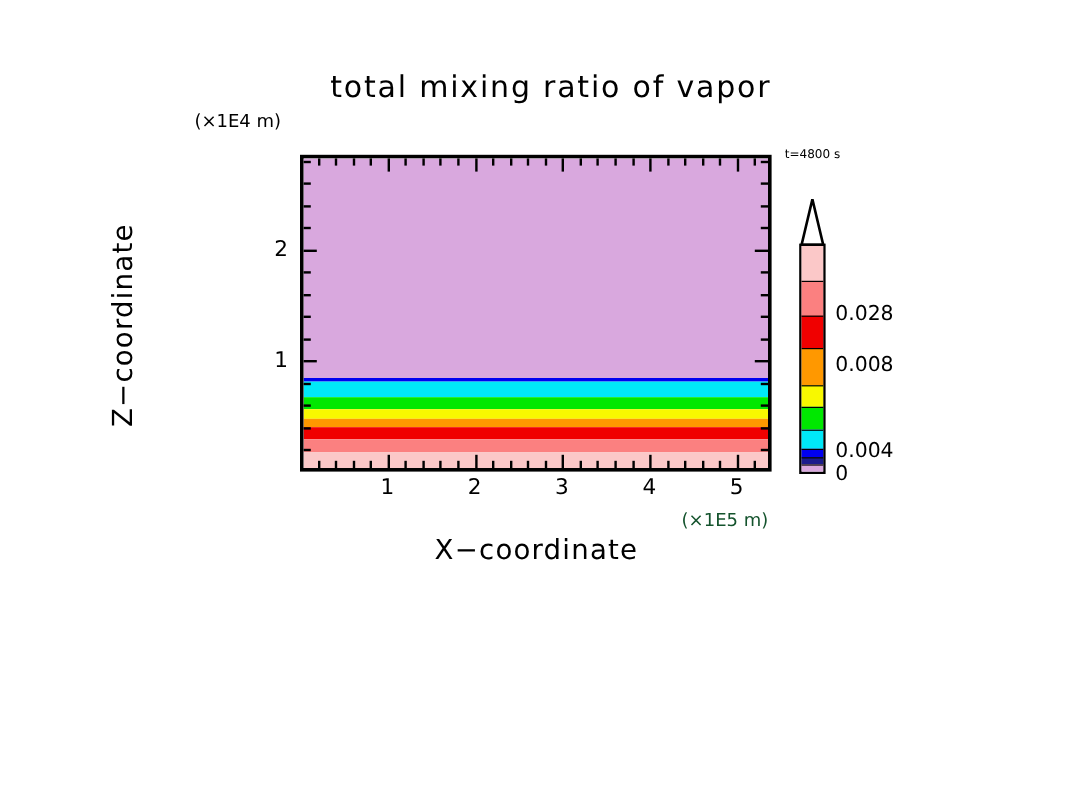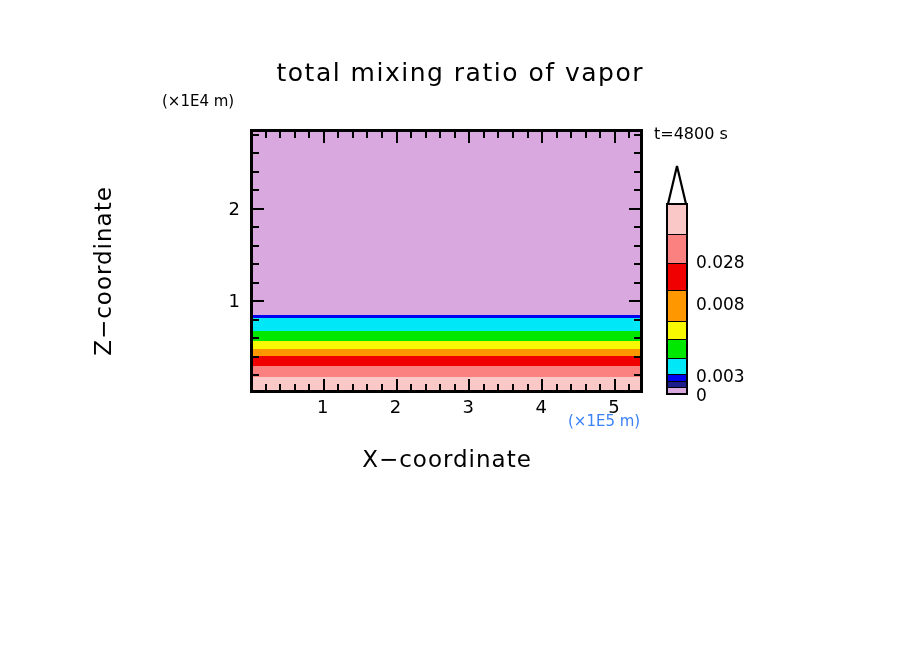--- a/index.html
+++ b/index.html
@@ -11,45 +11,45 @@
     width: 904px;
     height: 654px;
     position: relative;
     font-family: "DejaVu Sans", sans-serif;
     overflow: hidden;
   }
 
   
   #plot-title {
     position: absolute;
-    left: 250px;
+    left: 262px;
     top: 58px;
     width: 394px;
-    text-align: right;
+    text-align: center;
     font-size: 25px;
     letter-spacing: 1.5px;
     color: #000;
     white-space: nowrap;
   }
 
   
   #y-unit-label {
     position: absolute;
     left: 162px;
     top: 92px;
     font-size: 15px;
     color: #000;
     white-space: nowrap;
   }
   #x-unit-label {
     position: absolute;
     left: 568px;
-    top: 412px;
+    top: 424px;
     font-size: 15px;
-    color: #3b82f6;
+    color: #14532d;
     white-space: nowrap;
   }
 
   
   #y-axis-title {
     position: absolute;
     left: -47px;
     top: 258px;
     width: 300px;
     text-align: center;
@@ -115,21 +115,21 @@
     transform: translateY(-50%);
     text-align: right;
     width: 18px;
   }
 
   
   #time-annotation {
     position: absolute;
     left: 654px;
     top: 124px;
-    font-size: 16px;
+    font-size: 10px;
     color: #000;
     white-space: nowrap;
   }
 
   
   #colorbar {
     position: absolute;
     left: 666px;
     top: 165px;
     width: 22px;
@@ -301,15 +301,15 @@
       <div class="cbar-band" style="background: rgb(248, 248, 0); flex: 0 0 9.89583%;"></div>
       <div class="cbar-band" style="background: rgb(255, 152, 0); flex: 0 0 16.1458%;"></div>
       <div class="cbar-band" style="background: rgb(240, 0, 0); flex: 0 0 14.5833%;"></div>
       <div class="cbar-band" style="background: rgb(251, 128, 128); flex: 0 0 15.1042%;"></div>
       <div class="cbar-band" style="background: rgb(251, 200, 200); flex: 0 0 15.625%;"></div>
     </div>
 </div>
 <div id="colorbar-label-host">
     <div class="cbar-label" style="top: 262px;">0.028</div>
     <div class="cbar-label" style="top: 304px;">0.008</div>
-    <div class="cbar-label" style="top: 376px;">0.003</div>
+    <div class="cbar-label" style="top: 376px;">0.004</div>
     <div class="cbar-label" style="top: 395px;">0</div>
   </div>
 
 </body></html>

